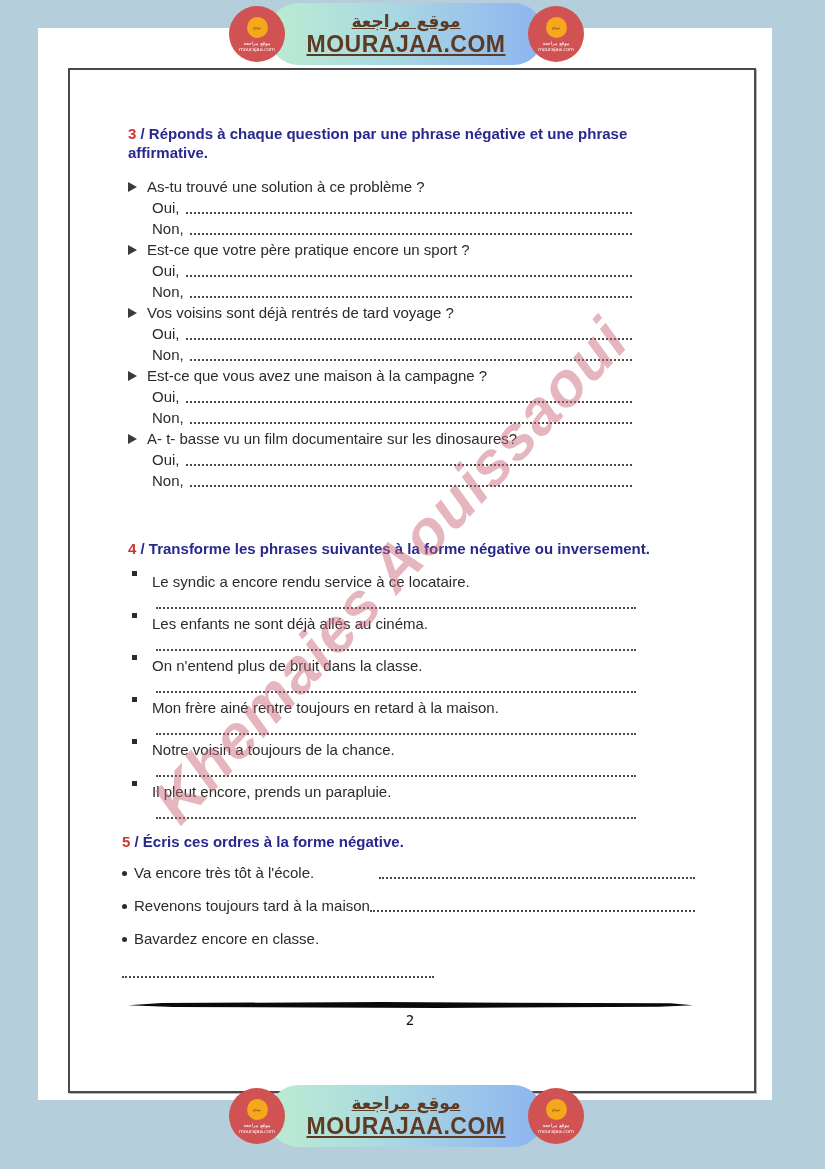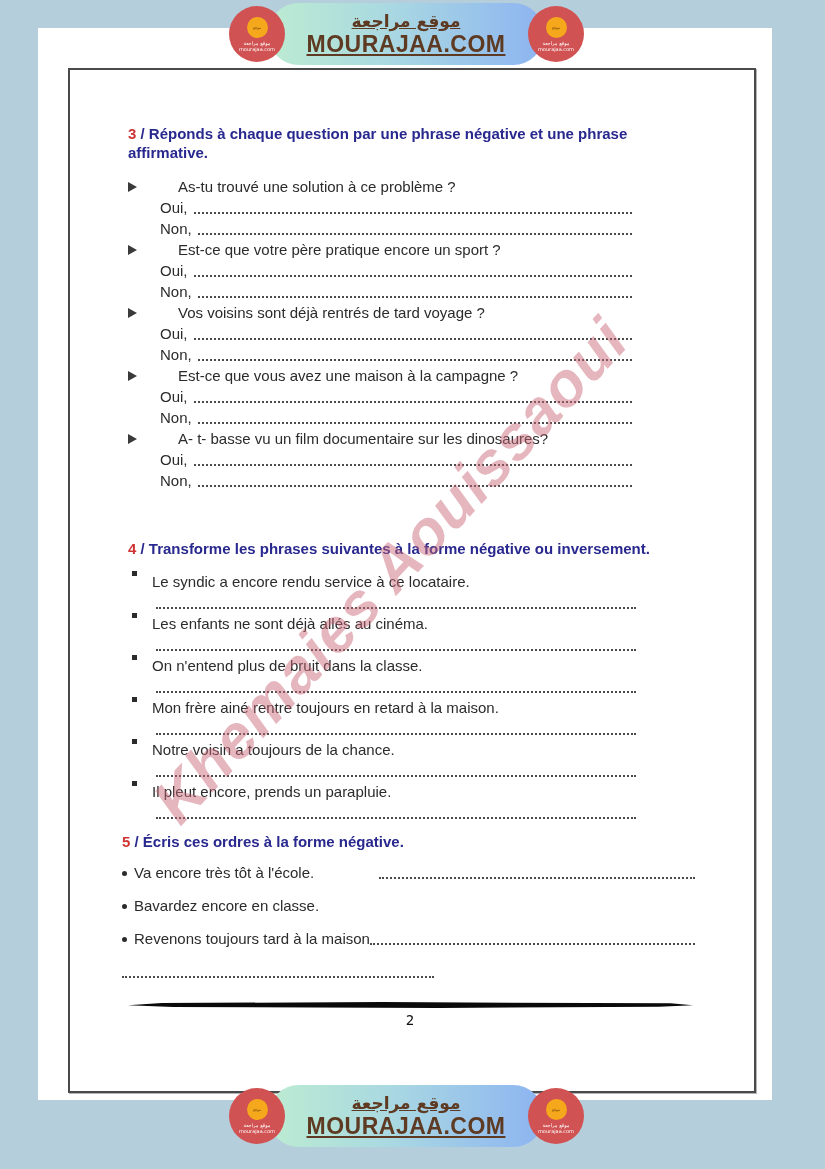--- a/index.html
+++ b/index.html
@@ -81,28 +81,28 @@
   }
   .ex-title {
     font-weight:bold; font-size:15px; line-height:19px; color:#28288e;
   }
   .ex-num { color:#cf3434; font-weight:bold; }
   .ex3-title { width:516px; margin-left:8px; }
   .ex4-title { margin-top:48px; margin-left:8px; }
   .ex5-title { margin-top:9px;  margin-left:2px; }
 
   .qlist { margin-top:14px; width:512px; }
-  .qrow  { display:flex; align-items:center; margin-left:8px;gap:31px; }
+  .qrow  { display:flex; align-items:center; margin-left:8px; }
   .arrow-icon {
     width:0; height:0; margin-right:10px; flex:none;
     border-left:9px solid #3a3a3a;
     border-top:5px solid transparent;
     border-bottom:5px solid transparent;
   }
-  .ansrow { display:flex; align-items:flex-end; margin-left:40px; }
+  .ansrow { display:flex; align-items:flex-end; margin-left:32px; }
   .leader {
     flex:1; border-bottom:2px dotted #4a4a4a; margin:0 0 4px 6px; min-width:20px;
   }
 
   .slist { margin-top:13px; width:516px; }
   .srow  { display:flex; align-items:flex-start; margin-left:12px; }
   .sq-icon { width:5px; height:5px; background:#2b2b2b; margin-right:15px; flex:none; }
   .sdots { display:flex; align-items:flex-end; margin-left:30px; height:21px; }
 
   .olist { margin-top:11px; width:575px; }
@@ -290,26 +290,26 @@
   </div>
 
   <div class="olist">
     <div class="orow">
       <span class="dot-icon"></span>
       <span class="otext">Va encore très tôt à l'école.</span>
       <span class="leader gap65"></span>
     </div>
     <div class="orow">
       <span class="dot-icon"></span>
-      <span class="otext">Bavardez  encore  en classe.</span>
+      <span class="otext">Revenons  toujours tard à la maison</span>
+      <span class="leader gap0"></span>
     </div>
     <div class="orow">
       <span class="dot-icon"></span>
-      <span class="otext">Revenons  toujours tard à la maison</span>
-      <span class="leader gap0"></span>
+      <span class="otext">Bavardez  encore  en classe.</span>
     </div>
     <div class="tail-dots">
       <span class="leader gap0"></span>
     </div>
   </div>
 
   <div class="thick-line"></div>
   <div class="page-num">2</div>
 </div>
 

